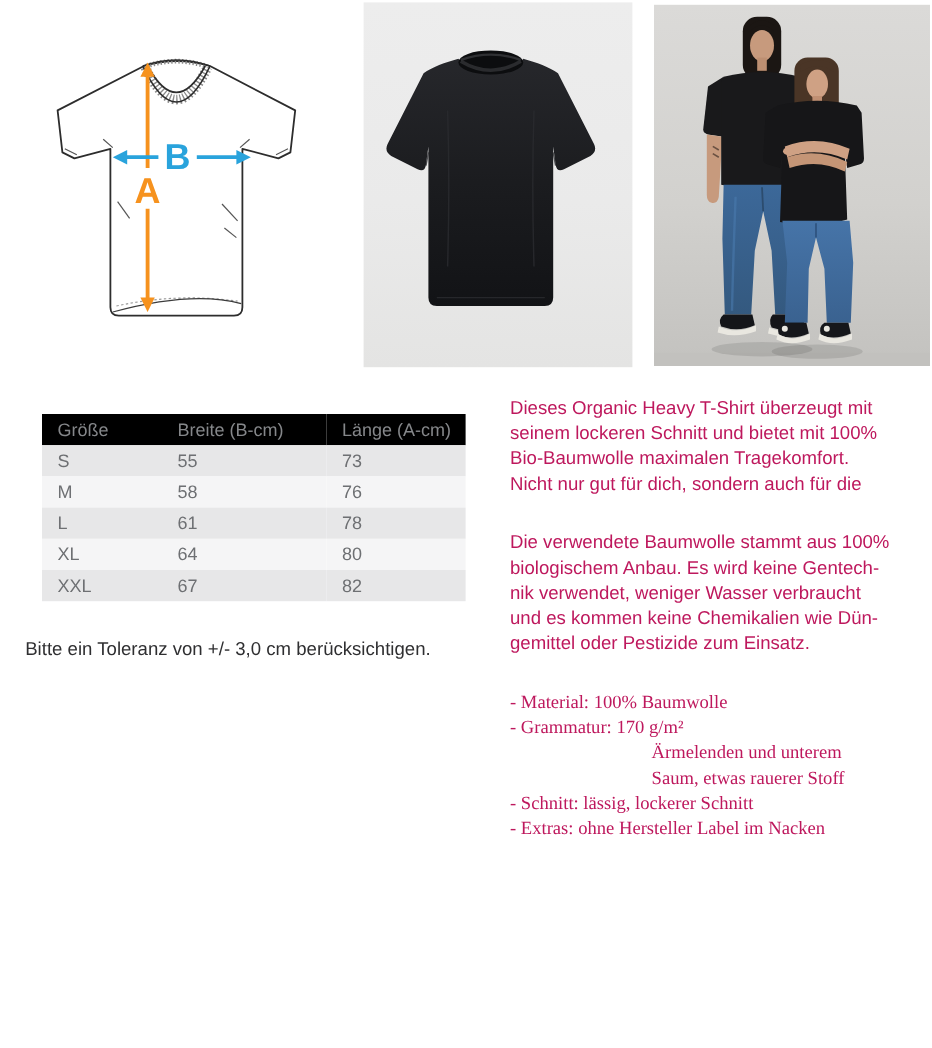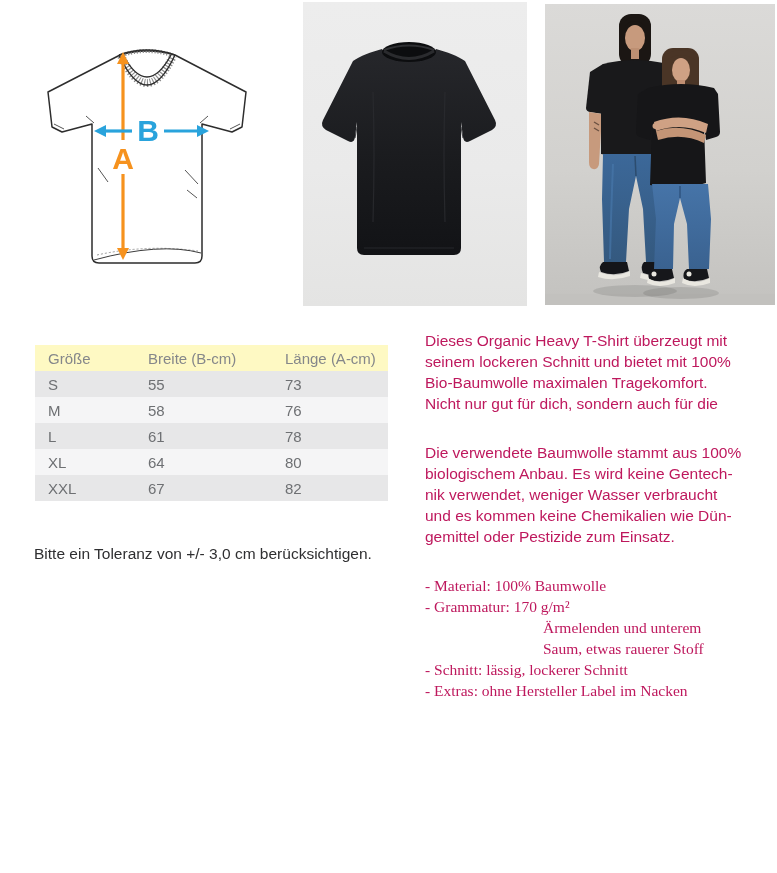--- a/index.html
+++ b/index.html
@@ -11,26 +11,26 @@
   .photo-main{position:absolute;left:303px;top:2px;width:224px;height:304px;
               background:linear-gradient(180deg,#ededed 0%,#eaeaea 55%,#e4e4e3 100%);}
   .photo-models{position:absolute;left:545px;top:4px;width:230px;height:301px;
               background:linear-gradient(180deg,#dbdad8 0%,#d2d1ce 55%,#c3c2bf 100%);}
   .photo-main svg,.photo-models svg{display:block;width:100%;height:100%;}
 
   
   table.size-table{position:absolute;left:35px;top:345px;width:353px;border-collapse:collapse;
         table-layout:fixed;font-size:15px;}
   table.size-table th{height:26px;text-align:left;font-weight:normal;color:#85878a;
-        padding:0 0 0 13px;background:#fef9c3;}
+        padding:0 0 0 13px;background:#000000;}
   table.size-table td{height:26px;color:#6e7073;padding:0 0 0 13px;}
   table.size-table tr.odd td{background:#e7e7e8;}
   table.size-table tr.even td{background:#f5f5f6;}
 
-  .tolerance{position:absolute;left:34px;top:531px;font-size:15.5px;line-height:21px;color:#2f2f31;margin-top:12px;}
+  .tolerance{position:absolute;left:21px;top:531px;font-size:15.5px;line-height:21px;color:#2f2f31;}
 
   
   .desc{position:absolute;left:425px;top:330px;width:362px;font-size:15.5px;color:#be185d;}
   .desc .block{margin:0 0 28px 0;}
   .desc .block:last-child{margin-bottom:0;font-family:Liberation Serif, serif;}
   .tline{line-height:21px;white-space:pre;}
   .tline.indent{padding-left:118px;}
 </style>
 </head>
 <body>

